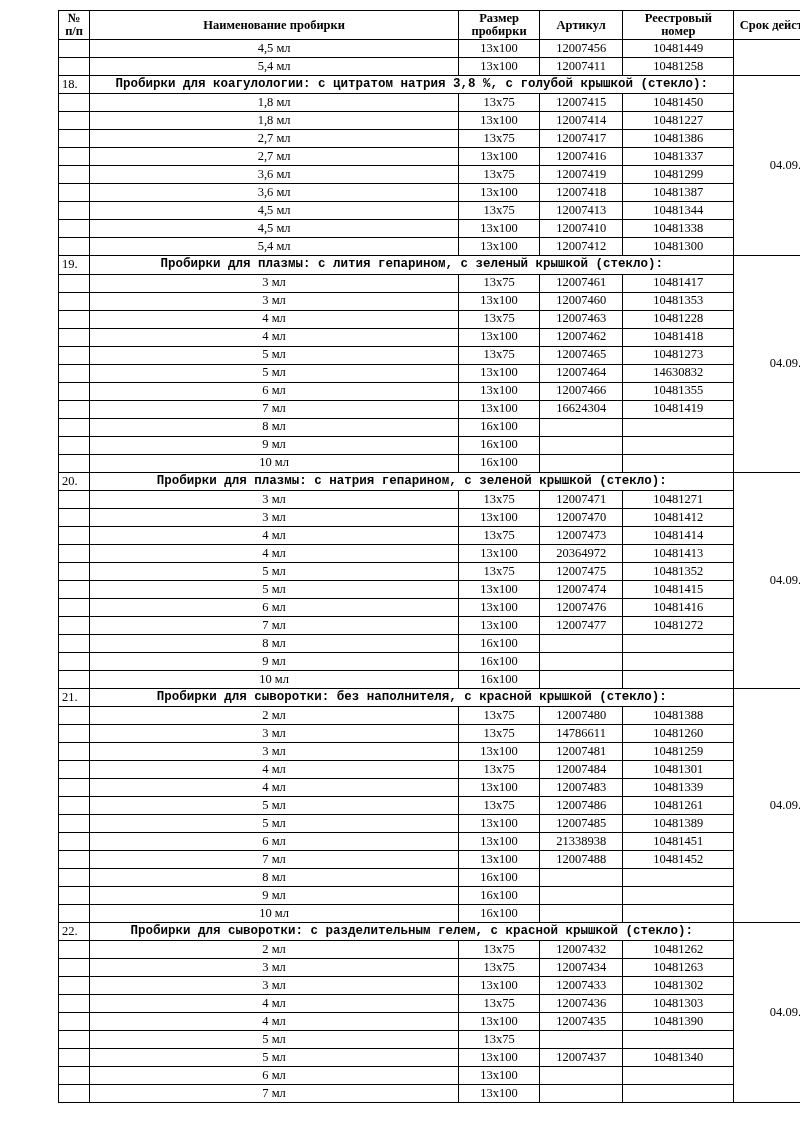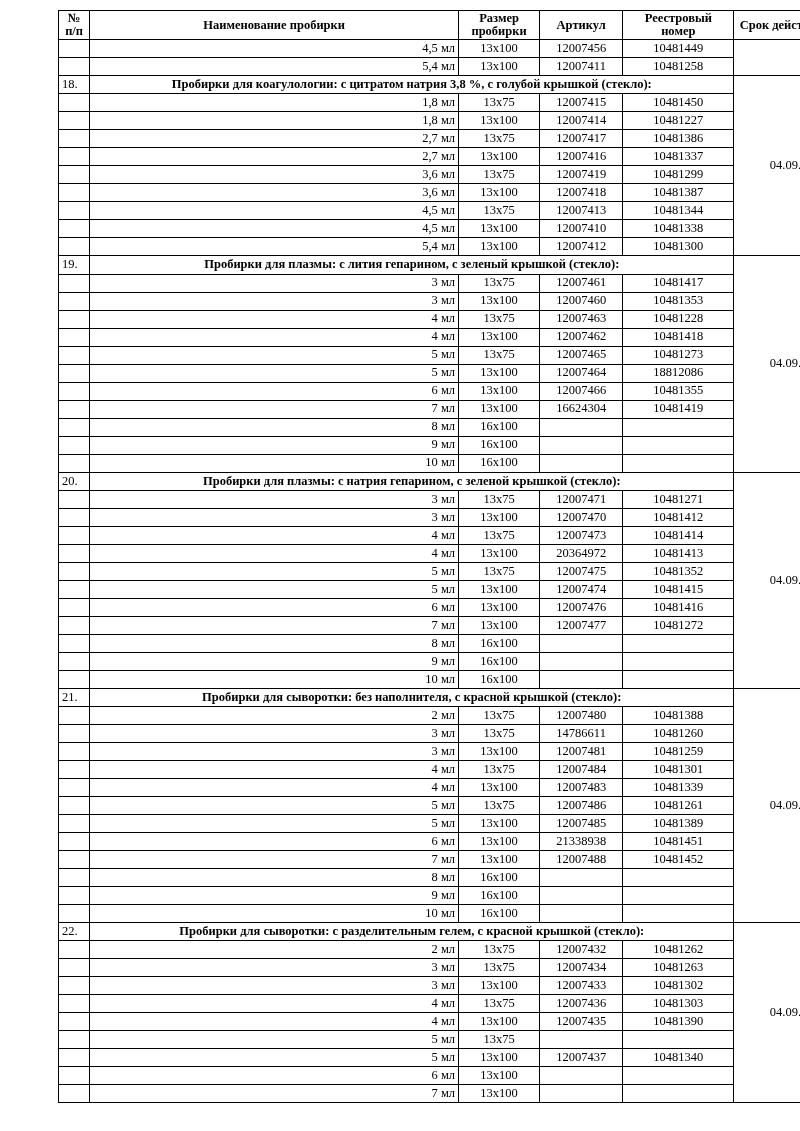--- a/index.html
+++ b/index.html
@@ -44,35 +44,36 @@
     text-align: center;
     font-weight: bold;
     padding: 4px 2px;
     font-size: 13px;
     line-height: 1.08;
   }
   td.num {
     font-size: 12.5px;
   }
   td.name {
-    text-align: right;
+    text-align: center;
     padding-left: 5px;
   }
   td.ctr {
     text-align: center;
   }
   td.term {
     text-align: right;
     font-size: 12.5px;
   }
   tr.group td.grouphead {
     text-align: center;
     font-weight: bold;
     font-size: 12.5px;
     padding: 2px 3px;
+    font-family: Liberation Mono, monospace;
   }
   .row-h td { height: 15px; }
 </style>
 </head>
 <body>
 
 <div class="page">
   <table class="doc">
     <colgroup>
       <col class="c-num">
@@ -214,21 +215,21 @@
           <td class="name">5 мл</td>
           <td class="ctr">13х75</td>
           <td class="ctr">12007465</td>
           <td class="ctr">10481273</td>
         </tr>
         <tr class="row-h">
           <td class="num"></td>
           <td class="name">5 мл</td>
           <td class="ctr">13х100</td>
           <td class="ctr">12007464</td>
-          <td class="ctr">18812086</td>
+          <td class="ctr">14630832</td>
         </tr>
         <tr class="row-h">
           <td class="num"></td>
           <td class="name">6 мл</td>
           <td class="ctr">13х100</td>
           <td class="ctr">12007466</td>
           <td class="ctr">10481355</td>
         </tr>
         <tr class="row-h">
           <td class="num"></td>

